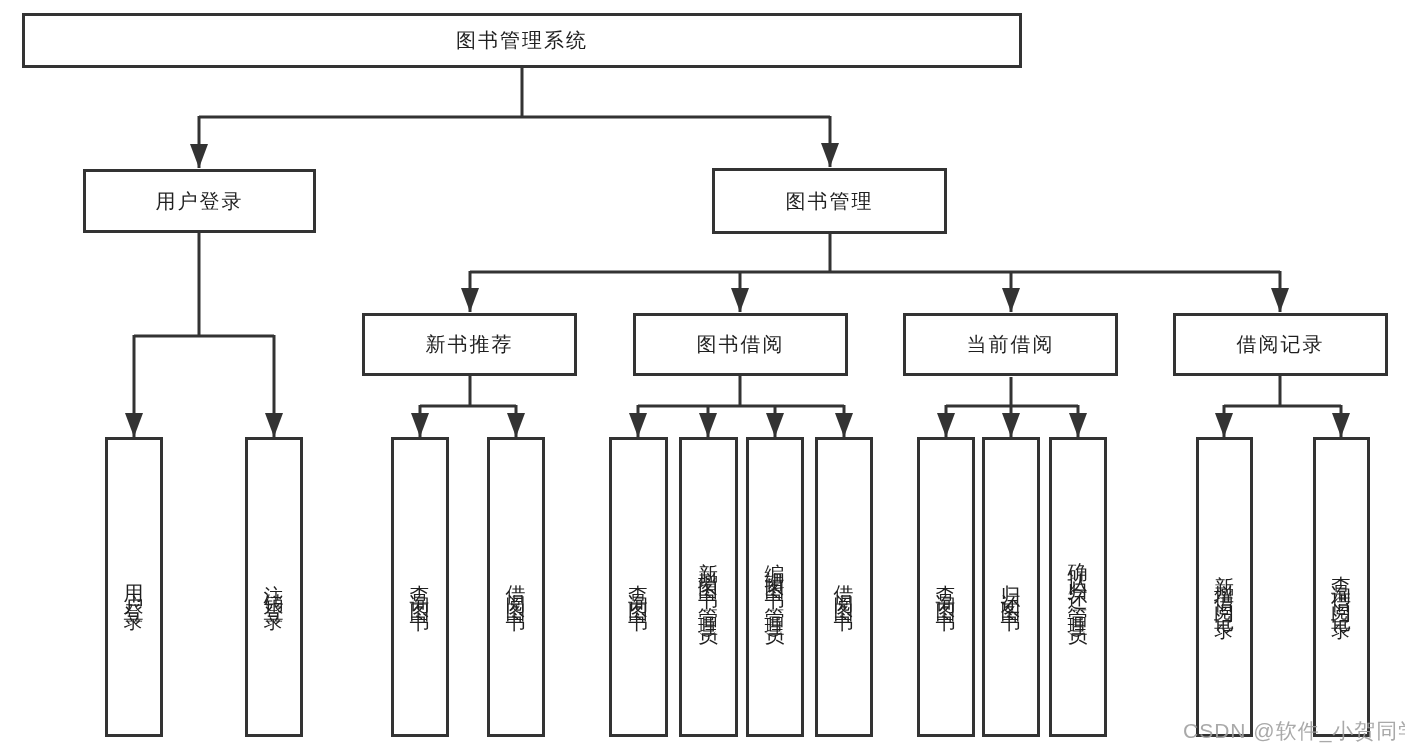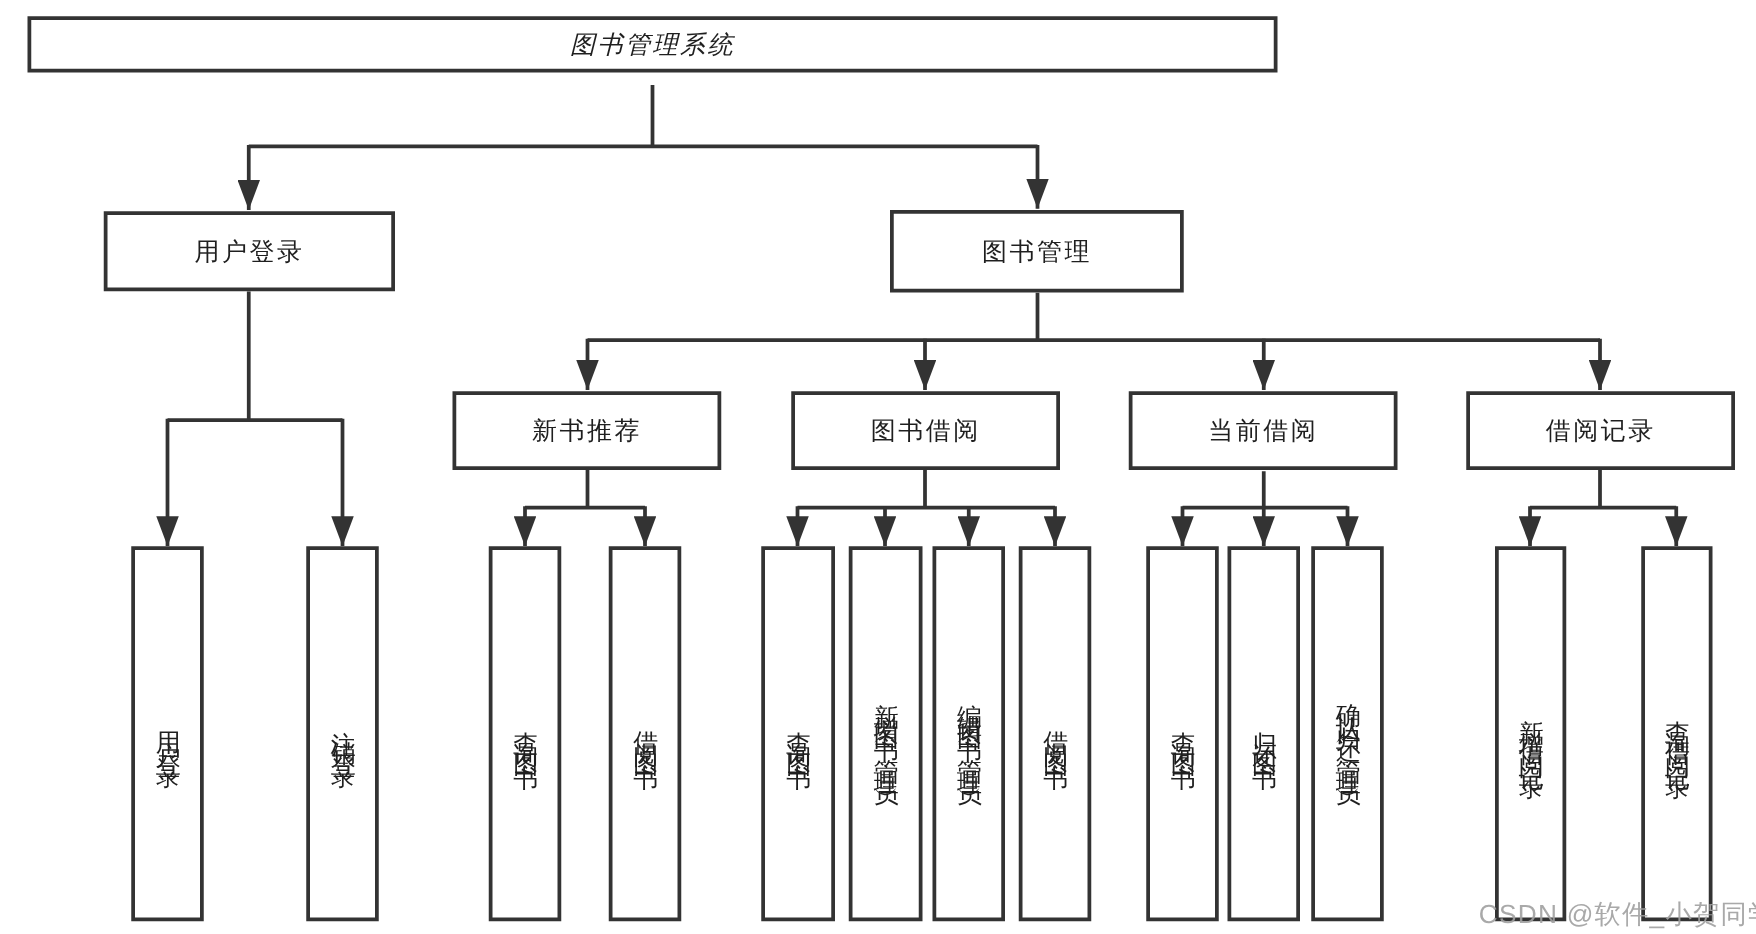--- a/index.html
+++ b/index.html
@@ -96,21 +96,21 @@
       <line x1="946" y1="405" x2="946" y2="437" marker-end="url(#ah)"></line>
       <line x1="1011" y1="405" x2="1011" y2="437" marker-end="url(#ah)"></line>
       <line x1="1078" y1="405" x2="1078" y2="437" marker-end="url(#ah)"></line>
 
       <path d="M1280,376 V406 M1224,406 H1341"></path>
       <line x1="1224" y1="405" x2="1224" y2="437" marker-end="url(#ah)"></line>
       <line x1="1341" y1="405" x2="1341" y2="437" marker-end="url(#ah)"></line>
     </g>
   </svg>
 
-  <div class="box h-box" style="left:22px; top:13px; width:1000px; height:45px;font-style:italic;">图书管理系统</div>
+  <div class="box h-box" style="left:22px; top:13px; width:1000px; height:55px;">图书管理系统</div>
 
   <div class="box h-box" style="left:83px; top:169px; width:233px; height:64px;">用户登录</div>
   <div class="box h-box" style="left:362px; top:313px; width:215px; height:63px;">新书推荐</div>
 
   <div class="box h-box" style="left:712px; top:168px; width:235px; height:66px;">图书管理</div>
   <div class="box h-box" style="left:633px; top:313px; width:215px; height:63px;">图书借阅</div>
   <div class="box h-box" style="left:903px; top:313px; width:215px; height:63px;">当前借阅</div>
   <div class="box h-box" style="left:1173px; top:313px; width:215px; height:63px;font-family:Liberation Mono, monospace;">借阅记录</div>
 
   <div class="box v-box" style="left:105px; top:437px; width:58px; height:300px;">

